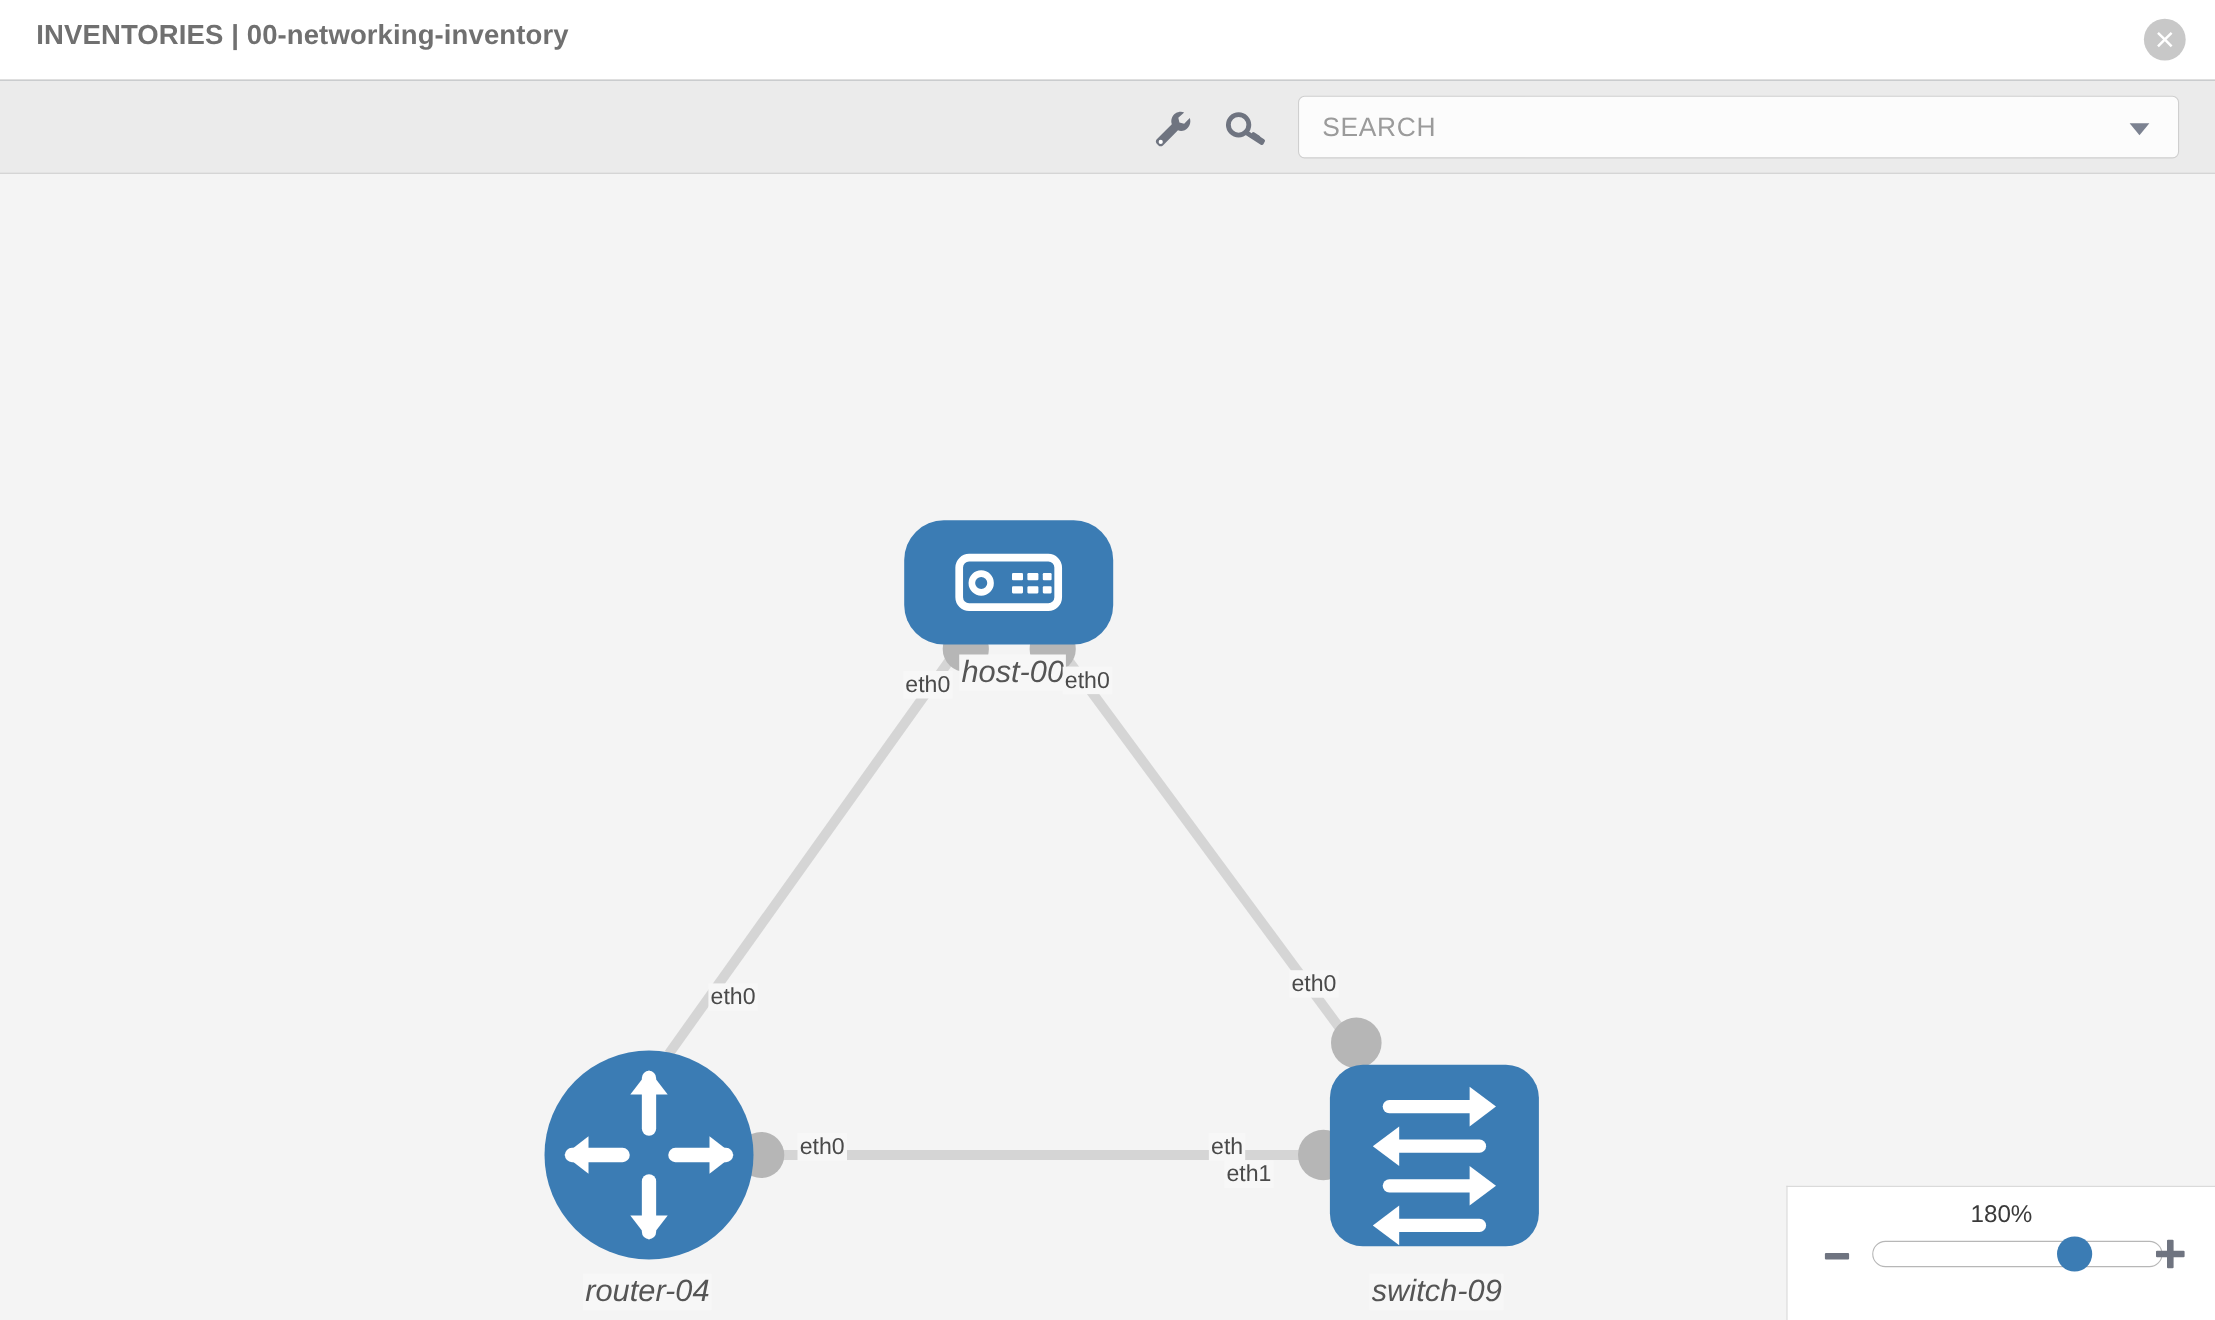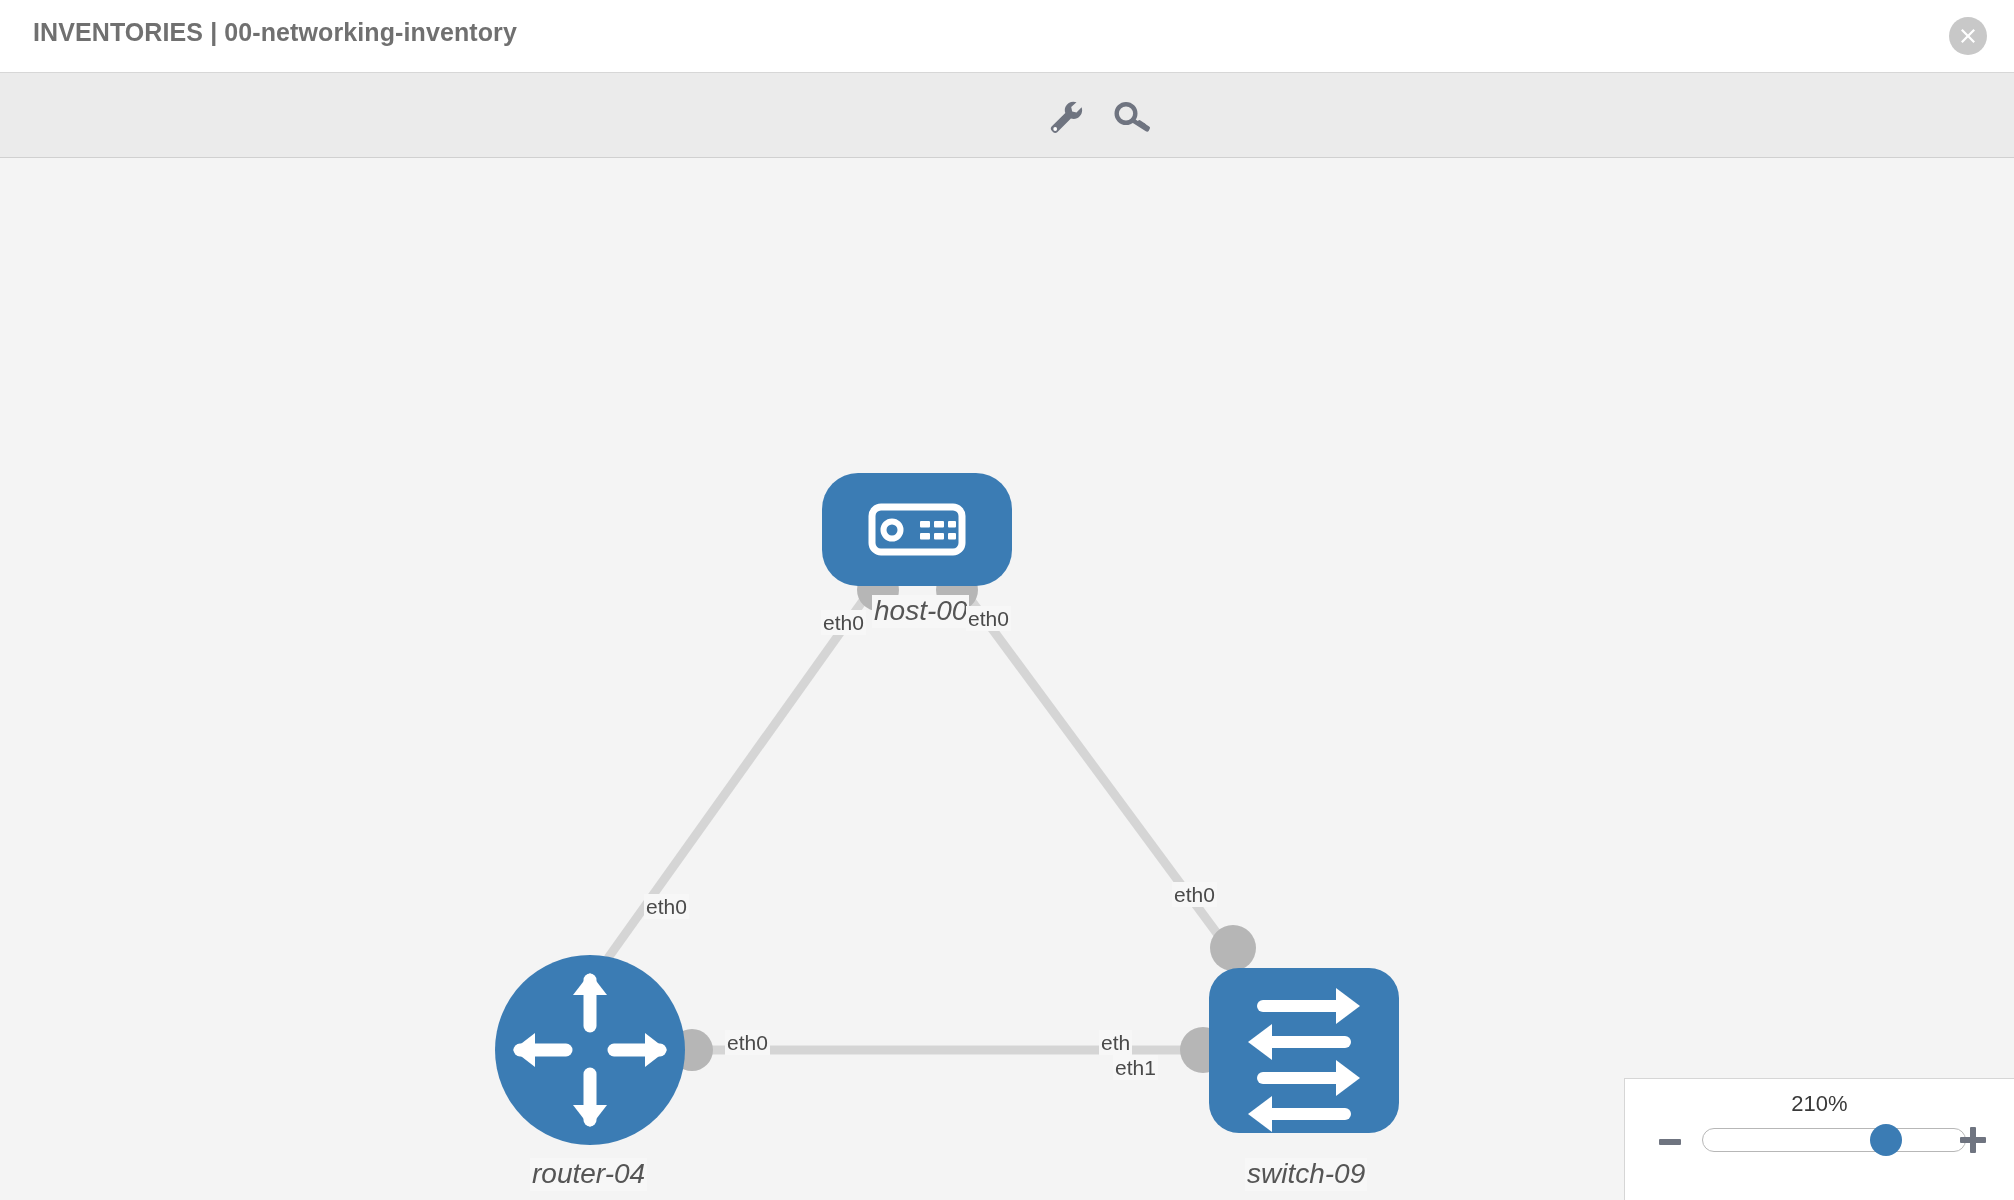--- a/index.html
+++ b/index.html
@@ -250,20 +250,24 @@
 
     <div class="tool-icon key">
       <svg width="40" height="36" viewBox="0 0 40 36">
         <circle cx="13" cy="14.5" r="9.3" fill="none" stroke="#6f7480" stroke-width="4.4"></circle>
         <path d="M19.5 21.2 L34 30.5" stroke="#6f7480" stroke-width="4.4" stroke-linecap="round"></path>
         <path d="M26.5 23.0 L31.0 25.9" stroke="#6f7480" stroke-width="3.6" stroke-linecap="round"></path>
         <path d="M30.6 26.1 L35.2 29.1" stroke="#6f7480" stroke-width="3.6" stroke-linecap="round"></path>
       </svg>
     </div>
 
+    <div class="search-box">
+      <span class="search-label">SEARCH</span>
+      <span class="caret-down"></span>
+    </div>
   </div>
 
   <div class="canvas">
 
     <svg class="topo-svg" viewBox="0 0 2014 1042">
 
       <g>
 
         <line x1="872" y1="430" x2="608" y2="800" stroke="#d5d5d5" stroke-width="9"></line>
 
@@ -335,21 +339,21 @@
 
     <div class="iface-label" style="left:821px; top:452px;">eth0</div>
     <div class="iface-label" style="left:966px; top:448px;">eth0</div>
     <div class="iface-label" style="left:644px; top:736px;">eth0</div>
     <div class="iface-label" style="left:1172px; top:724px;">eth0</div>
     <div class="iface-label" style="left:725px; top:872px;">eth0</div>
     <div class="iface-label" style="left:1099px; top:872px;">eth</div>
     <div class="iface-label" style="left:1113px; top:872px;margin-top:25px;">eth1</div>
 
     <div class="zoom-panel">
-      <div class="zoom-pct">210%</div>
+      <div class="zoom-pct">180%</div>
       <div class="zoom-minus"></div>
       <div class="zoom-track">
         <div class="zoom-handle" style="left:167px;"></div>
       </div>
       <div class="zoom-plus"></div>
     </div>
 
   </div>
 </div>
 

